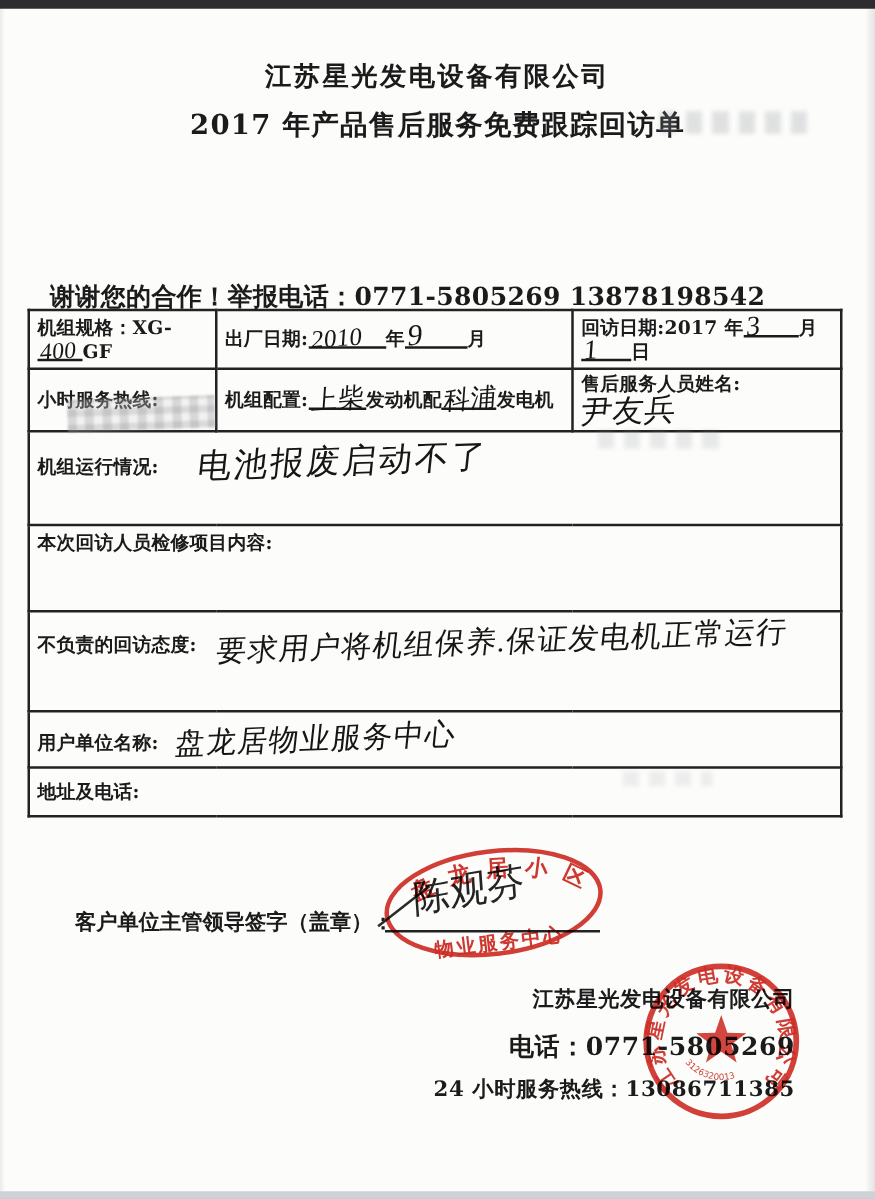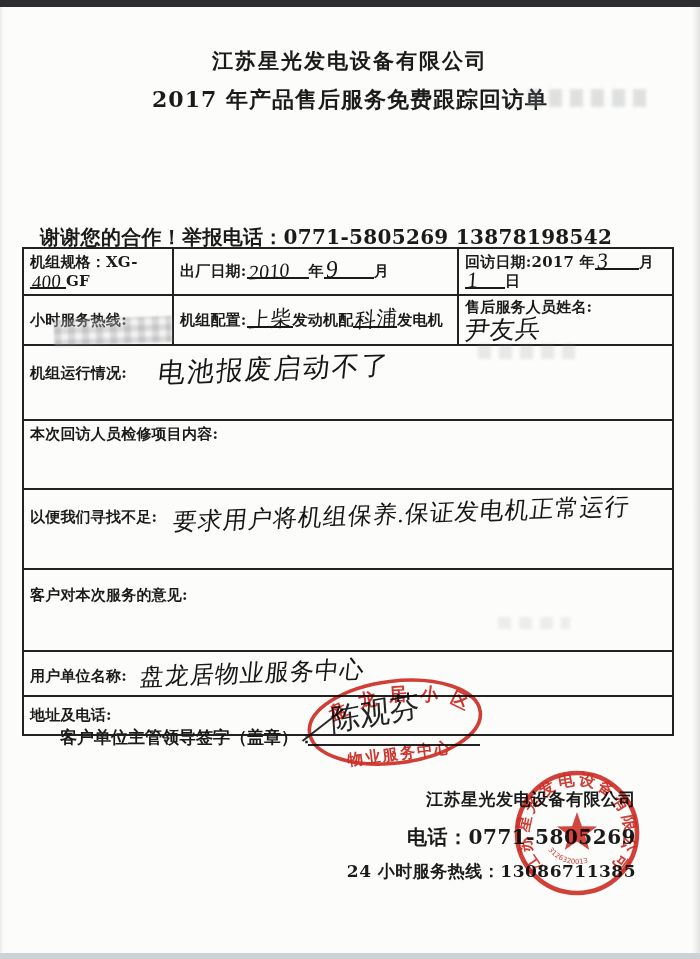--- a/index.html
+++ b/index.html
@@ -126,27 +126,22 @@
         <span class="hw hw-inline" style="font-size:27px; margin-left:26px; letter-spacing:2px">电池报废启动不了</span>
       </td>
     </tr>
     <tr class="r4">
       <td colspan="3">
         <span>本次回访人员检修项目内容:</span>
       </td>
     </tr>
     <tr class="r5">
       <td colspan="3">
-        <span>以便我们寻找不足:</span>
+        <span>不负责的回访态度:</span>
         <span class="hw hw-inline" style="font-size:24px; margin-left:10px; letter-spacing:1px">要求用户将机组保养.保证发电机正常运行</span>
-      </td>
-    </tr>
-    <tr class="r6">
-      <td colspan="3">
-        <span>客户对本次服务的意见:</span>
       </td>
     </tr>
     <tr class="r7">
       <td colspan="3">
         <span>用户单位名称:</span>
         <span class="hw hw-inline" style="font-size:24px; margin-left:8px; letter-spacing:1px">盘龙居物业服务中心</span>
       </td>
     </tr>
     <tr class="r8">
       <td colspan="3">

